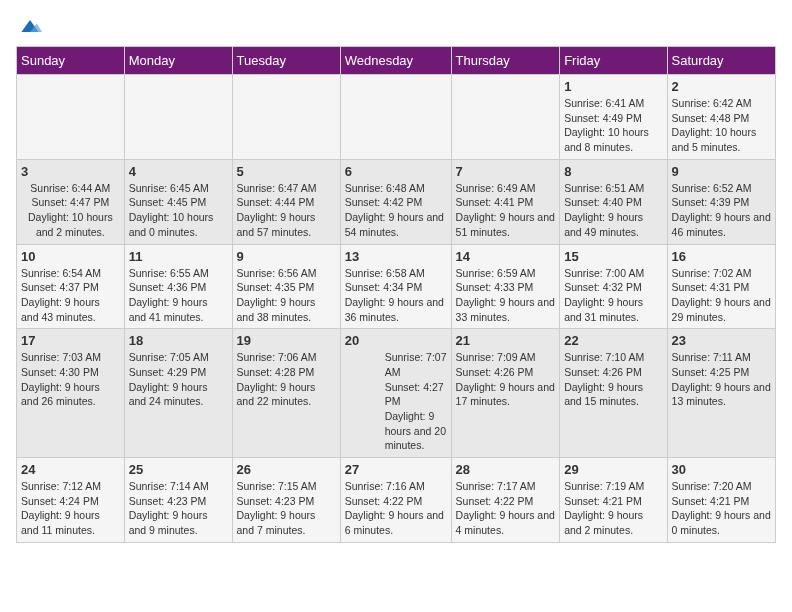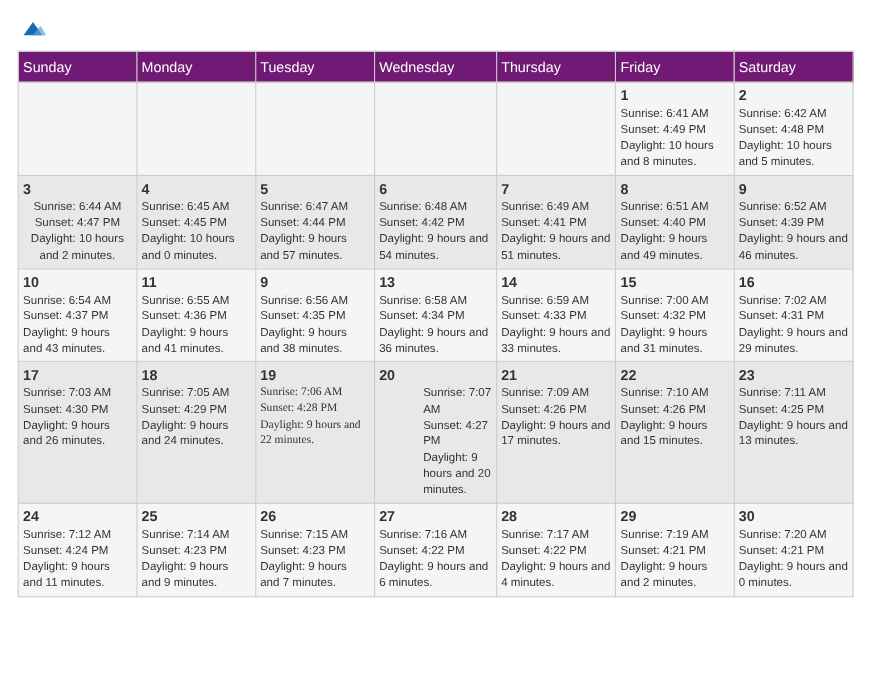--- a/index.html
+++ b/index.html
@@ -246,21 +246,21 @@
 Daylight: 9 hours and 26 minutes.</div>
         </td>
         <td>
           <span class="day-num">18</span>
           <div class="day-info" style="white-space: pre-line;">Sunrise: 7:05 AM
 Sunset: 4:29 PM
 Daylight: 9 hours and 24 minutes.</div>
         </td>
         <td>
           <span class="day-num">19</span>
-          <div class="day-info" style="white-space: pre-line; font-family: Liberation Serif, serif;">Sunrise: 7:06 AM
+          <div class="day-info" style="white-space: pre-line;">Sunrise: 7:06 AM
 Sunset: 4:28 PM
 Daylight: 9 hours and 22 minutes.</div>
         </td>
         <td>
           <span class="day-num">20</span>
           <div class="day-info" style="white-space: pre-line; margin-left: 40px;">Sunrise: 7:07 AM
 Sunset: 4:27 PM
 Daylight: 9 hours and 20 minutes.</div>
         </td>
         <td>

